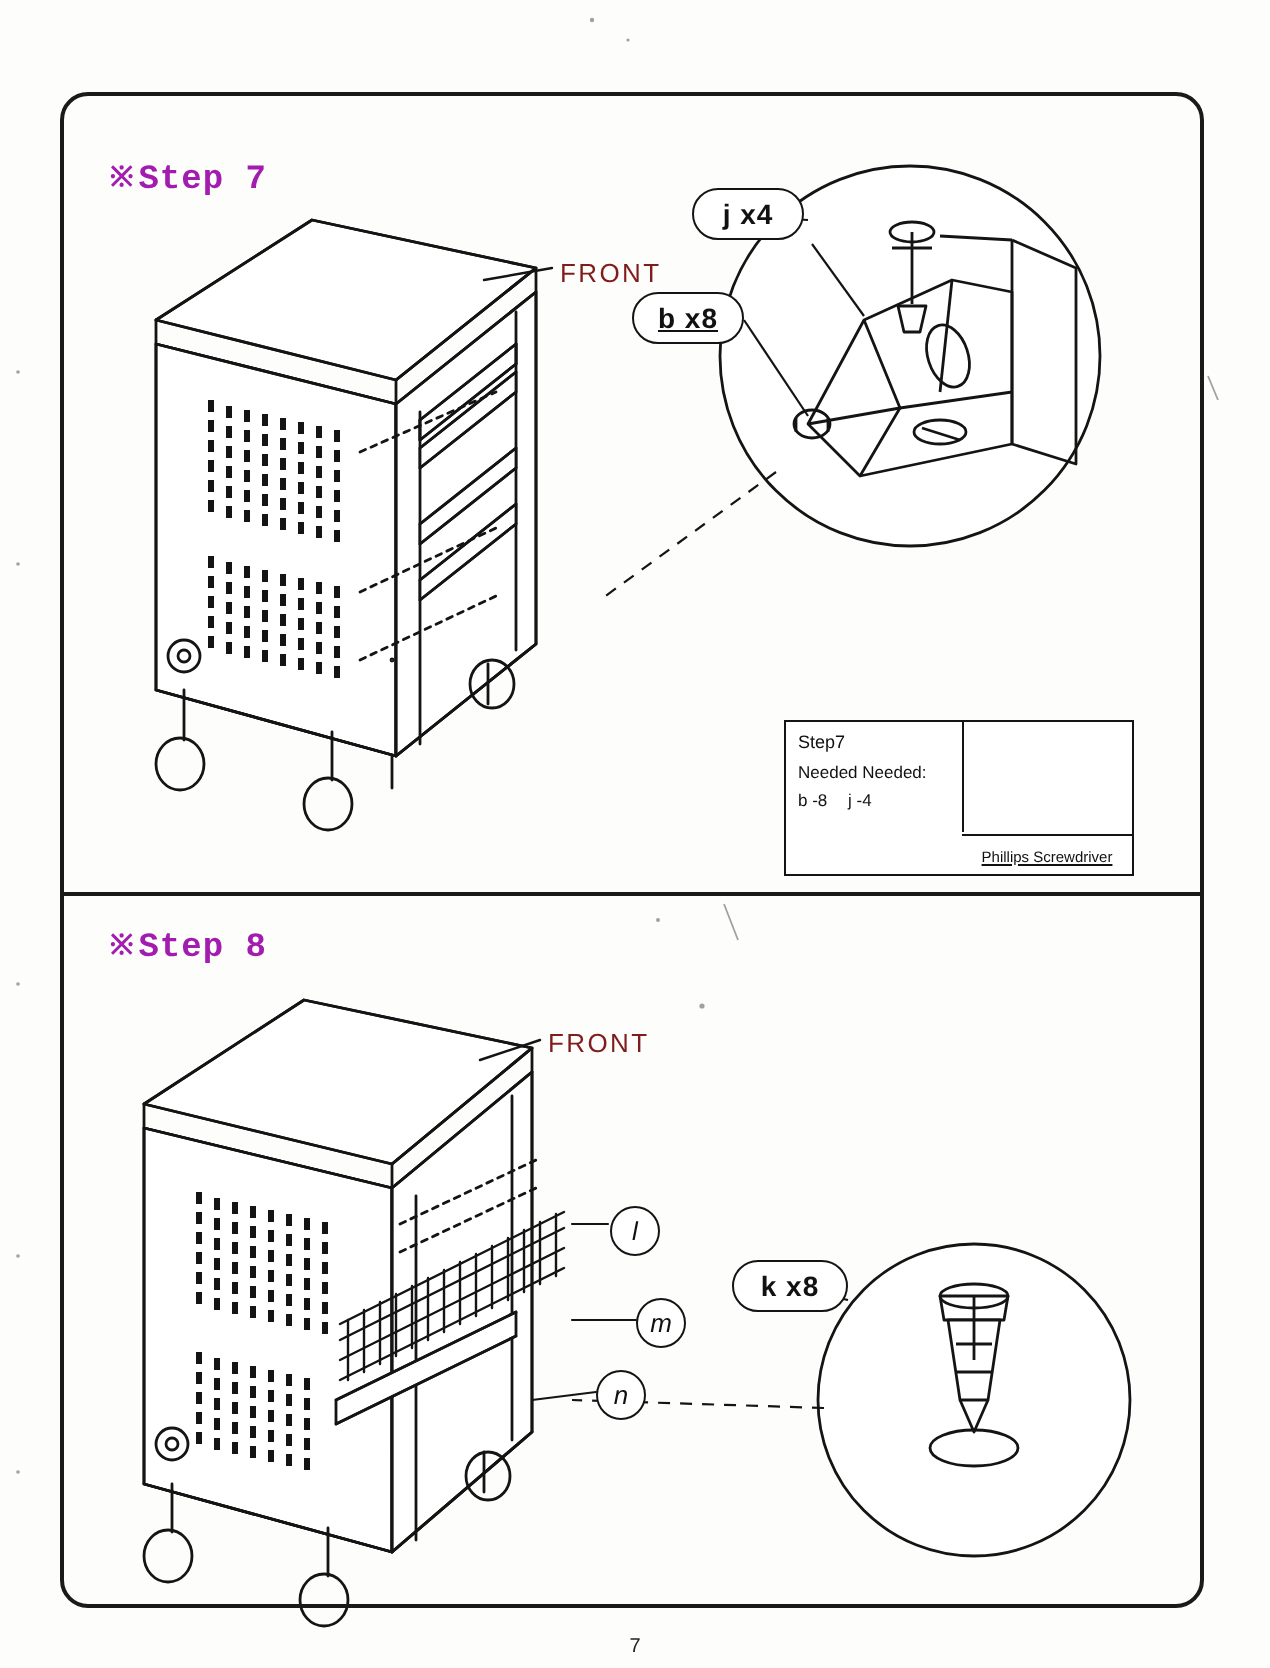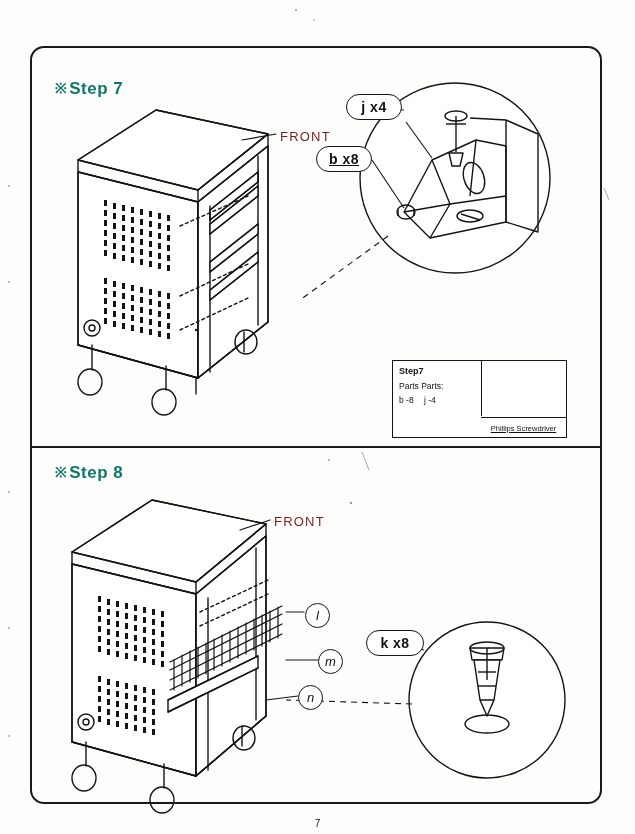--- a/index.html
+++ b/index.html
@@ -36,22 +36,22 @@
     top: 446px;
     width: 570px;
     height: 0;
     border-top: 2px solid #1a1a1a;
   }
   .step-title {
     position: absolute;
     font-size: 17px;
     font-weight: bold;
     letter-spacing: 0.5px;
-    font-family: Liberation Sans, sans-serif;
-    color: #0f766e;
+    font-family: Liberation Mono, monospace;
+    color: #a21caf;
     white-space: nowrap;
   }
   .step-title .mark {
     font-size: 14px;
     vertical-align: 1px;
     margin-right: 2px;
   }
   #step7-title { left: 55px; top: 78px; }
   #step8-title { left: 55px; top: 462px; }
 
@@ -136,21 +136,21 @@
     right: 0;
     top: 56px;
     height: 0;
     border-top: 1.2px solid #141414;
   }
   .parts-box .pb-title {
     position: absolute;
     left: 6px;
     top: 5px;
     font-size: 9px;
-    font-weight: bold;
+    font-weight: normal;
     text-align: center;
   }
   .parts-box .pb-needed {
     position: absolute;
     left: 6px;
     top: 20px;
     font-size: 8.5px;
   }
   .parts-box .pb-qty1 {
     position: absolute;
@@ -640,21 +640,21 @@
 
   <div class="front-label" id="front-label-7">FRONT</div>
 
   <div class="callout" id="callout-j">j x4</div>
   <div class="callout" id="callout-b">b x8</div>
 
   <div class="parts-box">
     <div class="inner-sep-v"></div>
     <div class="inner-sep-h"></div>
     <div class="pb-title">Step7</div>
-    <div class="pb-needed">Parts Parts:</div>
+    <div class="pb-needed">Needed Needed:</div>
     <div class="pb-qty1">b -8</div>
     <div class="pb-qty2">j -4</div>
     <div class="pb-tool-label">Phillips Screwdriver</div>
   </div>
 
   <div class="step-title" id="step8-title">
     <span class="mark">※</span><span>Step 8</span>
   </div>
 
   <div class="front-label" id="front-label-8">FRONT</div>

